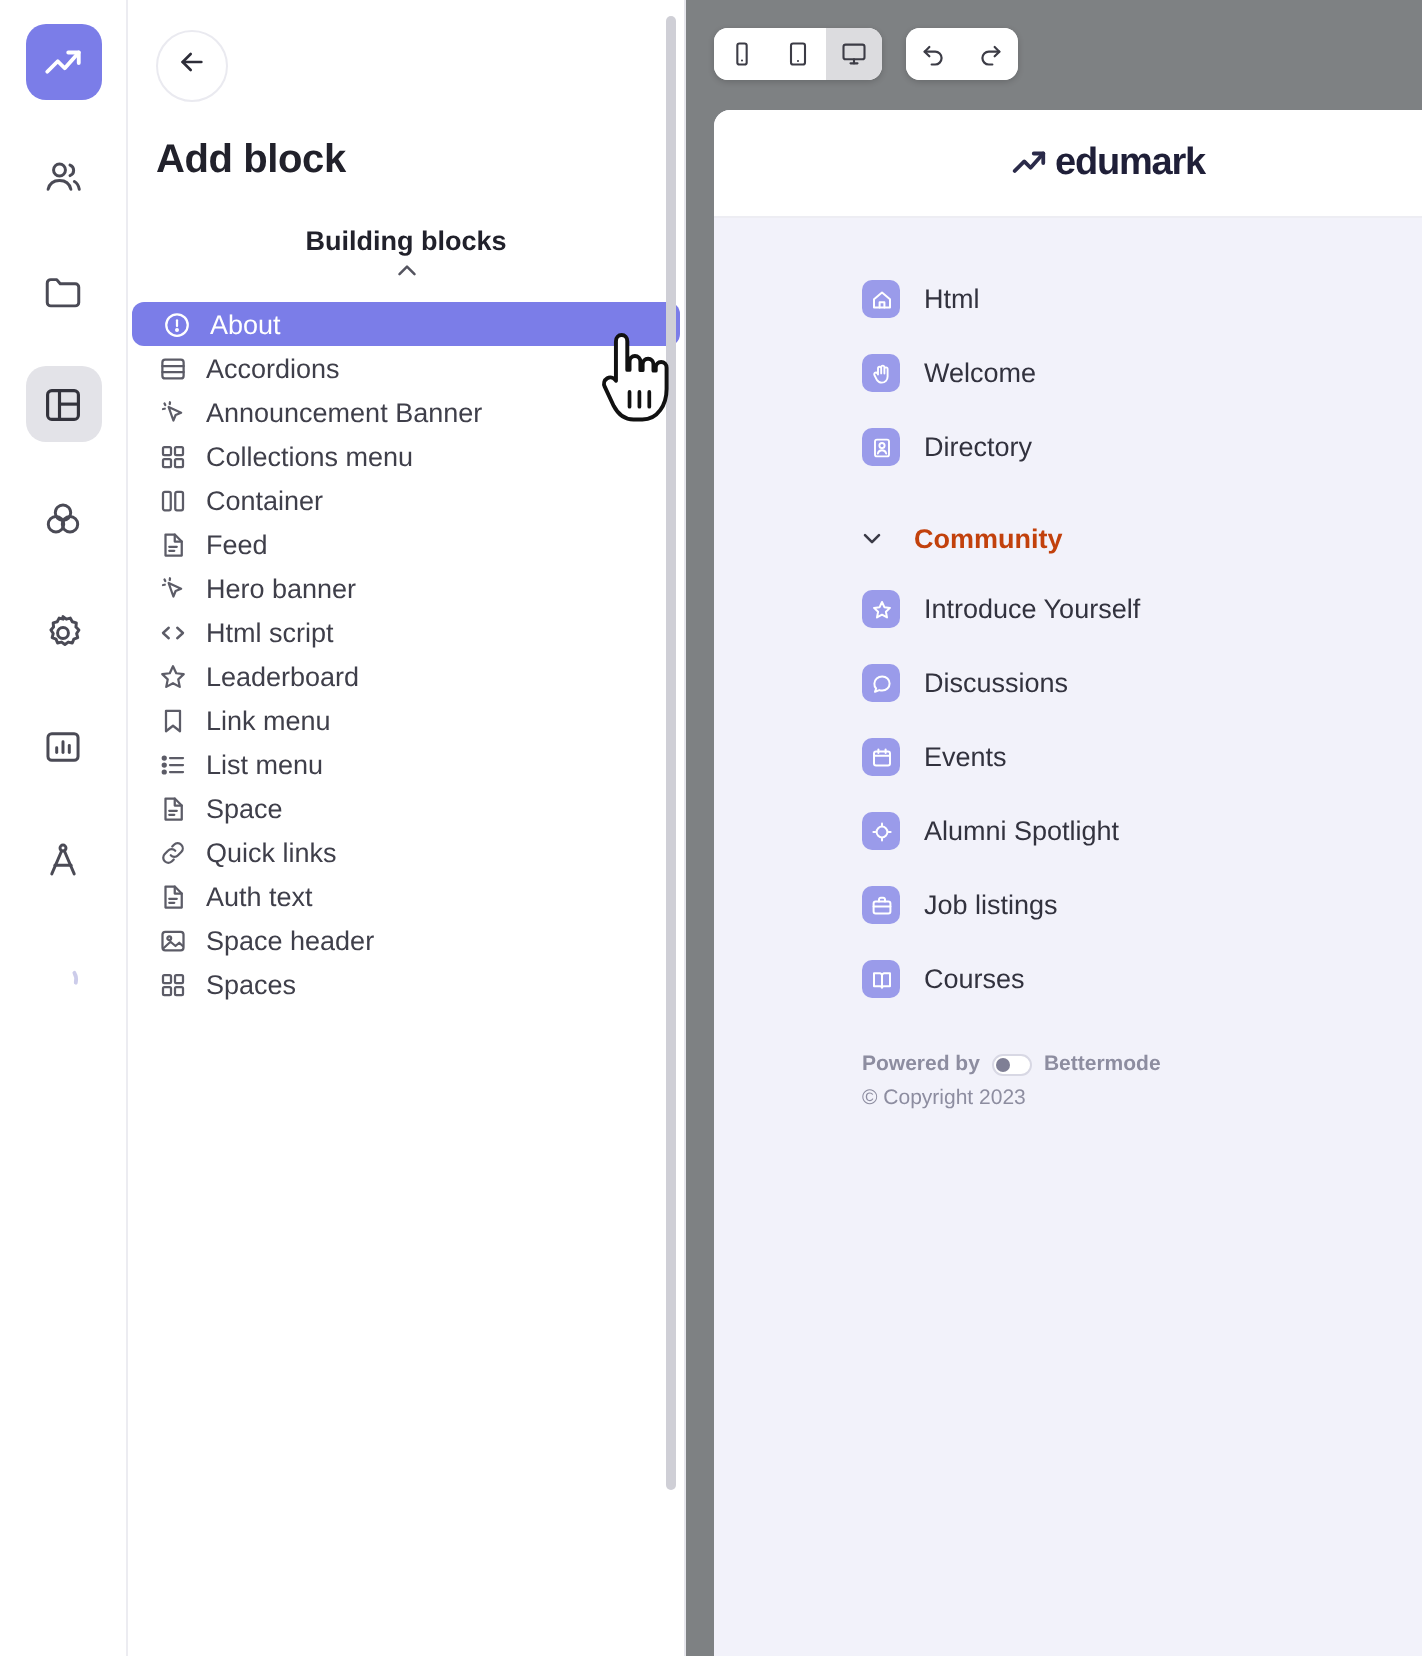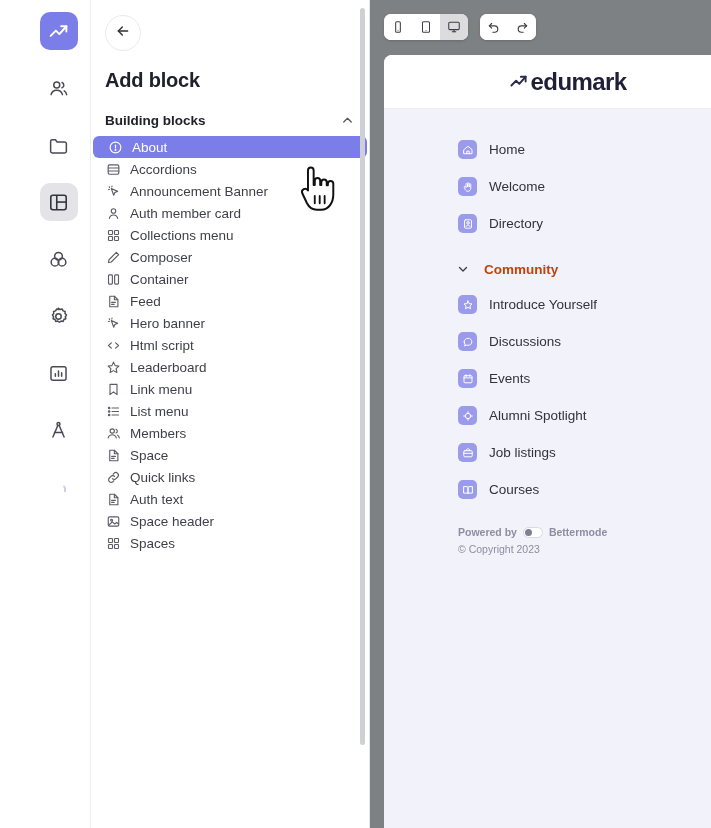--- a/index.html
+++ b/index.html
@@ -2,21 +2,21 @@
 <html><head>
 <meta charset="utf-8">
 <style>
   * { box-sizing: border-box; margin: 0; padding: 0; }
   html, body {
     width: 711px; height: 828px;
     font-family: "Liberation Sans", sans-serif;
     overflow: hidden;
     background: #ffffff;
   }
-  #app { position: relative; width: 711px; height: 828px; display: flex; padding-left: 27px; }
+  #app { position: relative; width: 711px; height: 828px; display: flex; }
 
   
   .rail {
     width: 64px; height: 828px; flex: 0 0 64px;
     background: #ffffff;
     border-right: 1px solid #ececf1;
     display: flex; flex-direction: column; align-items: center;
     padding-top: 12px;
   }
   .rail-item {
@@ -40,21 +40,21 @@
     border: 1px solid #eaeaf0; background: #fff;
     display: flex; align-items: center; justify-content: center;
     margin: 15px 0 0 14px; cursor: pointer; color: #2d2d38;
   }
   .panel-title {
     font-size: 20px; font-weight: bold; color: #21212b;
     margin: 18px 0 0 14px; letter-spacing: -.2px;
   }
   .section-head {
     display: flex; align-items: center; justify-content: space-between;
-    margin: 21px 14px 8px 14px; cursor: pointer;
+    margin: 21px 14px 8px 14px; cursor: pointer; flex-direction: column;
   }
   .section-head .lbl { font-size: 13.5px; font-weight: bold; color: #21212b; }
   .section-head .chev { color: #54545f; display: flex; }
 
   .block-list { position: relative; }
   .block-row {
     display: flex; align-items: center; gap: 9px;
     height: 22px; padding-left: 14px; margin: 0 4px 0 0;
     border-radius: 7px; cursor: pointer;
     color: #3f3f4a; font-size: 13.5px;
@@ -97,21 +97,21 @@
     position: absolute; left: 14px; top: 55px; right: -40px; bottom: -10px;
     background: #f2f2fa; border-radius: 8px 8px 0 0; overflow: hidden;
   }
   .pv-header {
     height: 54px; background: #ffffff;
     display: flex; align-items: center; justify-content: center;
     border-bottom: 1px solid #ededf3;
   }
   .brand { display: flex; align-items: center; gap: 3px; }
   .brand svg { width: 19px; height: 19px; display: block; color: #2b2b4a; }
-  .brand .bt { font-size: 24px; font-weight: bold; color: #1f1f38; letter-spacing: -.6px; }
+  .brand .bt { font-size: 19px; font-weight: bold; color: #1f1f38; letter-spacing: -.6px; }
 
   .pv-nav { padding: 22px 0 0 74px; }
   .nav-row {
     display: flex; align-items: center; gap: 12px;
     height: 37px; cursor: pointer;
   }
   .nav-tile {
     width: 19px; height: 19px; flex: 0 0 19px; border-radius: 5px;
     background: #9a9bea; display: flex; align-items: center; justify-content: center;
   }
@@ -275,44 +275,27 @@
               <line x1="5.2" y1="4.4" x2="5.8" y2="5.6"></line>
               <line x1="9.6" y1="3.4" x2="9.4" y2="4.8"></line>
               <line x1="4" y1="8.8" x2="5.4" y2="8.6"></line>
             </svg>
           </span>
           <span>Announcement Banner</span>
         </div>
         <div class="block-row">
           <span class="bi">
             <svg viewBox="0 0 24 24" fill="none" stroke="currentColor" stroke-width="1.8" stroke-linecap="round" stroke-linejoin="round">
-              <circle cx="12" cy="8" r="3.6"></circle>
-              <path d="M5.4 20c.6-3.6 3.3-5.6 6.6-5.6s6 2 6.6 5.6"></path>
-            </svg>
-          </span>
-          <span>Auth member card</span>
-        </div>
-        <div class="block-row">
-          <span class="bi">
-            <svg viewBox="0 0 24 24" fill="none" stroke="currentColor" stroke-width="1.8" stroke-linecap="round" stroke-linejoin="round">
               <rect x="4" y="4" width="6.4" height="6.4" rx="1.1"></rect>
               <rect x="13.6" y="4" width="6.4" height="6.4" rx="1.1"></rect>
               <rect x="4" y="13.6" width="6.4" height="6.4" rx="1.1"></rect>
               <rect x="13.6" y="13.6" width="6.4" height="6.4" rx="1.1"></rect>
             </svg>
           </span>
           <span>Collections menu</span>
-        </div>
-        <div class="block-row">
-          <span class="bi">
-            <svg viewBox="0 0 24 24" fill="none" stroke="currentColor" stroke-width="1.8" stroke-linecap="round" stroke-linejoin="round">
-              <path d="M16.6 3.8l3.6 3.6L8.4 19.2l-4.5.9.9-4.5z"></path>
-            </svg>
-          </span>
-          <span>Composer</span>
         </div>
         <div class="block-row">
           <span class="bi">
             <svg viewBox="0 0 24 24" fill="none" stroke="currentColor" stroke-width="1.8" stroke-linecap="round" stroke-linejoin="round">
               <rect x="4" y="4.6" width="6.2" height="14.8" rx="1.4"></rect>
               <rect x="13.8" y="4.6" width="6.2" height="14.8" rx="1.4"></rect>
             </svg>
           </span>
           <span>Container</span>
         </div>
@@ -368,31 +351,20 @@
             <svg viewBox="0 0 24 24" fill="none" stroke="currentColor" stroke-width="1.8" stroke-linecap="round" stroke-linejoin="round">
               <line x1="9.6" y1="6.4" x2="20" y2="6.4"></line>
               <line x1="9.6" y1="12" x2="20" y2="12"></line>
               <line x1="9.6" y1="17.6" x2="20" y2="17.6"></line>
               <circle cx="5" cy="6.4" r="1.2" fill="currentColor"></circle>
               <circle cx="5" cy="12" r="1.2" fill="currentColor"></circle>
               <circle cx="5" cy="17.6" r="1.2" fill="currentColor"></circle>
             </svg>
           </span>
           <span>List menu</span>
-        </div>
-        <div class="block-row">
-          <span class="bi">
-            <svg viewBox="0 0 24 24" fill="none" stroke="currentColor" stroke-width="1.8" stroke-linecap="round" stroke-linejoin="round">
-              <circle cx="10" cy="8" r="3.4"></circle>
-              <path d="M3.5 19c.8-3.3 3.4-5 6.5-5s5.7 1.7 6.5 5"></path>
-              <path d="M16 5.2a3.2 3.2 0 0 1 0 6"></path>
-              <path d="M18.5 14.6c1.4.8 2.4 2.2 2.8 4.4"></path>
-            </svg>
-          </span>
-          <span>Members</span>
         </div>
         <div class="block-row">
           <span class="bi">
             <svg viewBox="0 0 24 24" fill="none" stroke="currentColor" stroke-width="1.8" stroke-linecap="round" stroke-linejoin="round">
               <path d="M6 3.6h7.4L19 9.2v11.2H6z"></path>
               <polyline points="13.4,3.6 13.4,9.2 19,9.2"></polyline>
               <line x1="9" y1="13.4" x2="15" y2="13.4"></line>
               <line x1="9" y1="16.6" x2="13" y2="16.6"></line>
             </svg>
           </span>
@@ -510,21 +482,21 @@
       <div class="pv-nav" id="pv-nav">
           <div class="nav-row">
             <span class="nav-tile">
               <span>
                 <svg viewBox="0 0 24 24" fill="none" stroke="currentColor" stroke-width="2" stroke-linecap="round" stroke-linejoin="round">
                   <path d="M4 11.2L12 4.6l8 6.6v8.2H4z"></path>
                   <path d="M9.6 19.4v-5.2h4.8v5.2"></path>
                 </svg>
               </span>
             </span>
-            <span class="nt">Home</span>
+            <span class="nt">Html</span>
           </div>
           <div class="nav-row">
             <span class="nav-tile">
               <span>
                 <svg viewBox="0 0 24 24" fill="none" stroke="currentColor" stroke-width="1.9" stroke-linecap="round" stroke-linejoin="round">
                   <path d="M8 12.6V6.4a1.6 1.6 0 0 1 3.2 0v5M11.2 11V5.2a1.6 1.6 0 0 1 3.2 0v6M14.4 11.6V7a1.6 1.6 0 0 1 3.2 0v7.4c0 3.4-2.4 6.2-5.8 6.2-2.6 0-4-1.2-5.2-3.2L4.4 13c-.5-.9 0-1.9.9-2.3.8-.3 1.7 0 2.2.8l.5.9"></path>
                 </svg>
               </span>
             </span>
             <span class="nt">Welcome</span>

